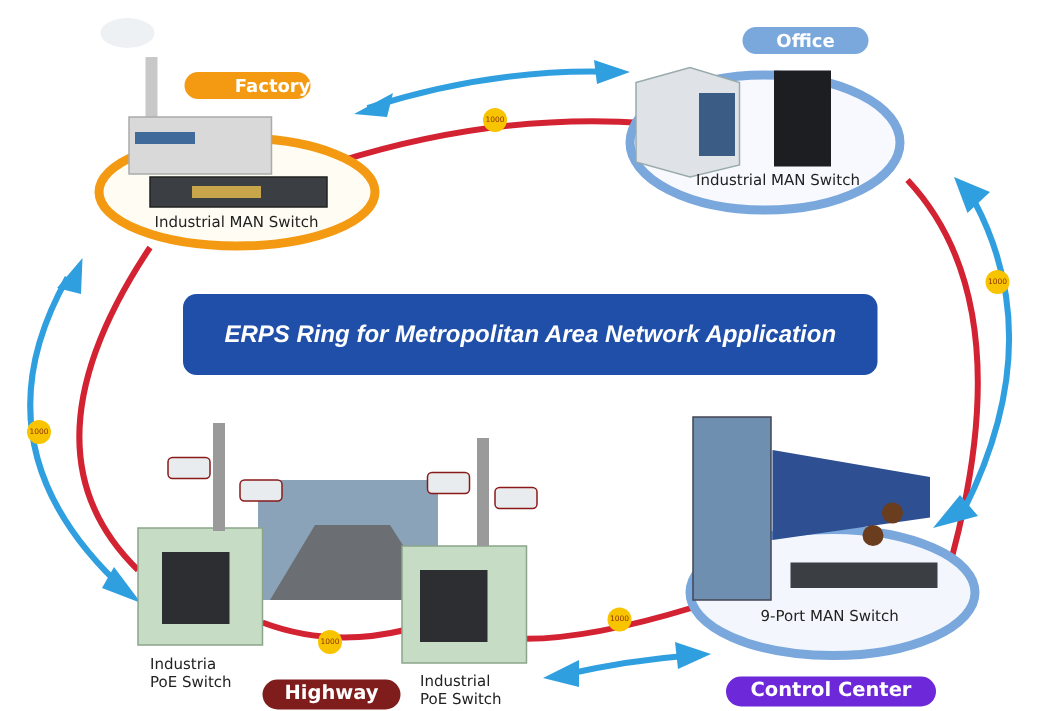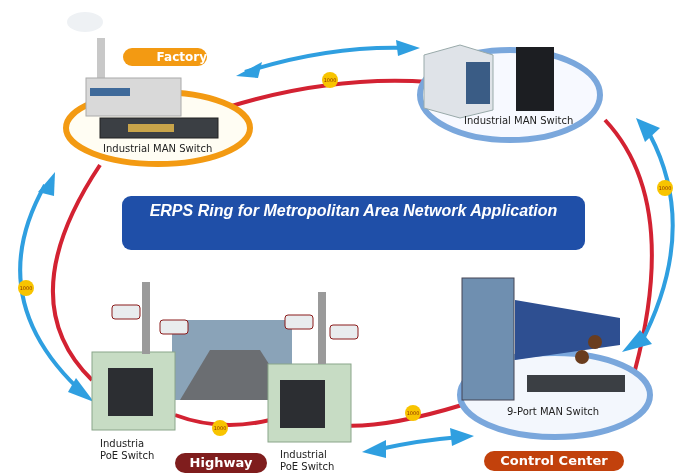--- a/index.html
+++ b/index.html
@@ -1,21 +1,21 @@
 <!DOCTYPE html>
 <html><head>
 <meta charset="utf-8">
 <style>
   html,body{margin:0;padding:0;background:#fff;}
   #stage{position:relative;width:700px;height:474px;overflow:hidden;background:#fff;font-family:"DejaVu Sans",sans-serif;}
   svg.ring{position:absolute;left:0;top:0;}
   .pill{position:absolute;color:#fff;font-weight:bold;text-align:center;border-radius:14px;font-family:"DejaVu Sans",sans-serif;}
   .lbl{position:absolute;font-size:10px;color:#222;font-family:"DejaVu Sans",sans-serif;line-height:12px;}
   .banner{position:absolute;left:122px;top:196px;width:463px;height:54px;background:#1f4fa8;border-radius:9px;color:#fff;
-    font-family:"Liberation Sans",sans-serif;font-weight:bold;font-style:italic;font-size:16px;text-align:center;line-height:20px;padding-top:5px;box-sizing:border-box;}
+    font-family:"Liberation Sans",sans-serif;font-weight:bold;font-style:italic;font-size:16px;text-align:center;line-height:20px;padding-top:18px;box-sizing:border-box;}
   .badge{position:absolute;width:16px;height:16px;border-radius:50%;background:#f8c400;color:#8a3000;font-size:5px;line-height:16px;text-align:center;font-family:"DejaVu Sans",sans-serif;}
 </style>
 </head>
 <body>
 
 <div id="stage">
 
   <svg class="ring" width="700" height="474" viewBox="0 0 700 474">
 
     <path d="M225 108 Q330 75 430 82" stroke="#d32232" stroke-width="4" fill="none"></path>
@@ -78,22 +78,23 @@
     <rect x="330" y="325" width="28" height="14" rx="3" fill="#e9ecee" stroke="#8a1a1a"></rect>
   </svg>
 
   <div class="badge" style="left:322px;top:72px;">1000</div>
   <div class="badge" style="left:657px;top:180px;">1000</div>
   <div class="badge" style="left:405px;top:405px;">1000</div>
   <div class="badge" style="left:212px;top:420px;">1000</div>
   <div class="badge" style="left:18px;top:280px;">1000</div>
 
   <div class="pill" style="left:123px;top:48px;width:84px;height:18px;line-height:18px;font-size:12px;background:#f39a12;text-align:right;">Factory</div>
+  <div class="pill" style="left:495px;top:18px;width:84px;height:18px;line-height:18px;font-size:12px;background:#7aa7dc;">Office</div>
   <div class="pill" style="left:175px;top:453px;width:92px;height:20px;line-height:20px;font-size:13px;background:#7f1d1d;">Highway</div>
-  <div class="pill" style="left:484px;top:451px;width:140px;height:20px;line-height:20px;font-size:13px;background:#c2410c;">Control Center</div>
+  <div class="pill" style="left:484px;top:451px;width:140px;height:20px;line-height:20px;font-size:13px;background:#6d28d9;">Control Center</div>
 
   <div class="lbl" style="left:103px;top:143px;">Industrial MAN Switch</div>
   <div class="lbl" style="left:464px;top:115px;">Industrial MAN Switch</div>
   <div class="lbl" style="left:507px;top:406px;">9-Port MAN Switch</div>
   <div class="lbl" style="left:100px;top:438px;">
     <div>Industria</div>
     <div>PoE Switch</div>
   </div>
   <div class="lbl" style="left:280px;top:449px;">
     <div>Industrial</div>

